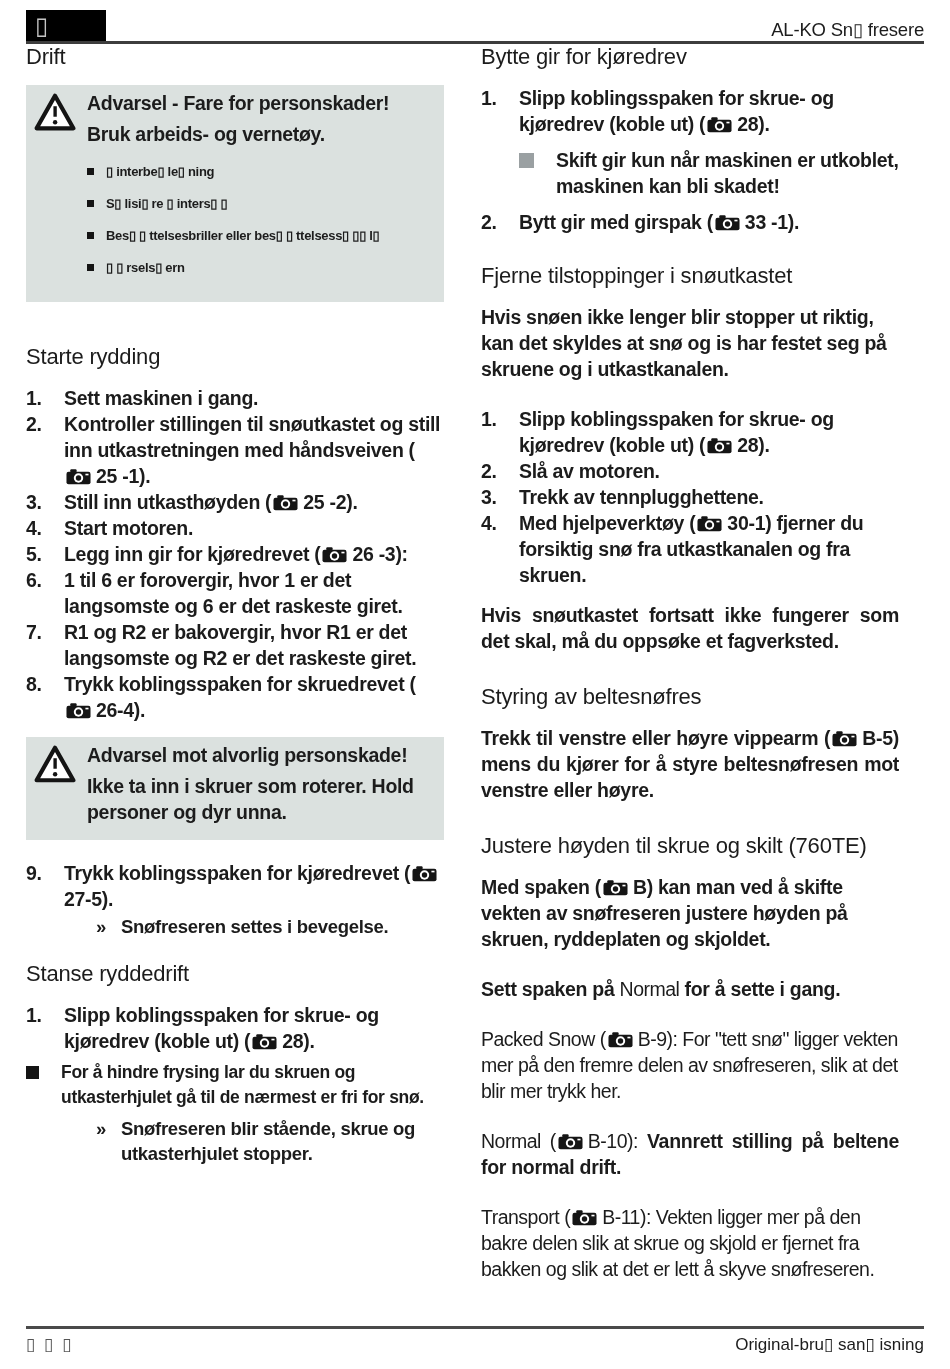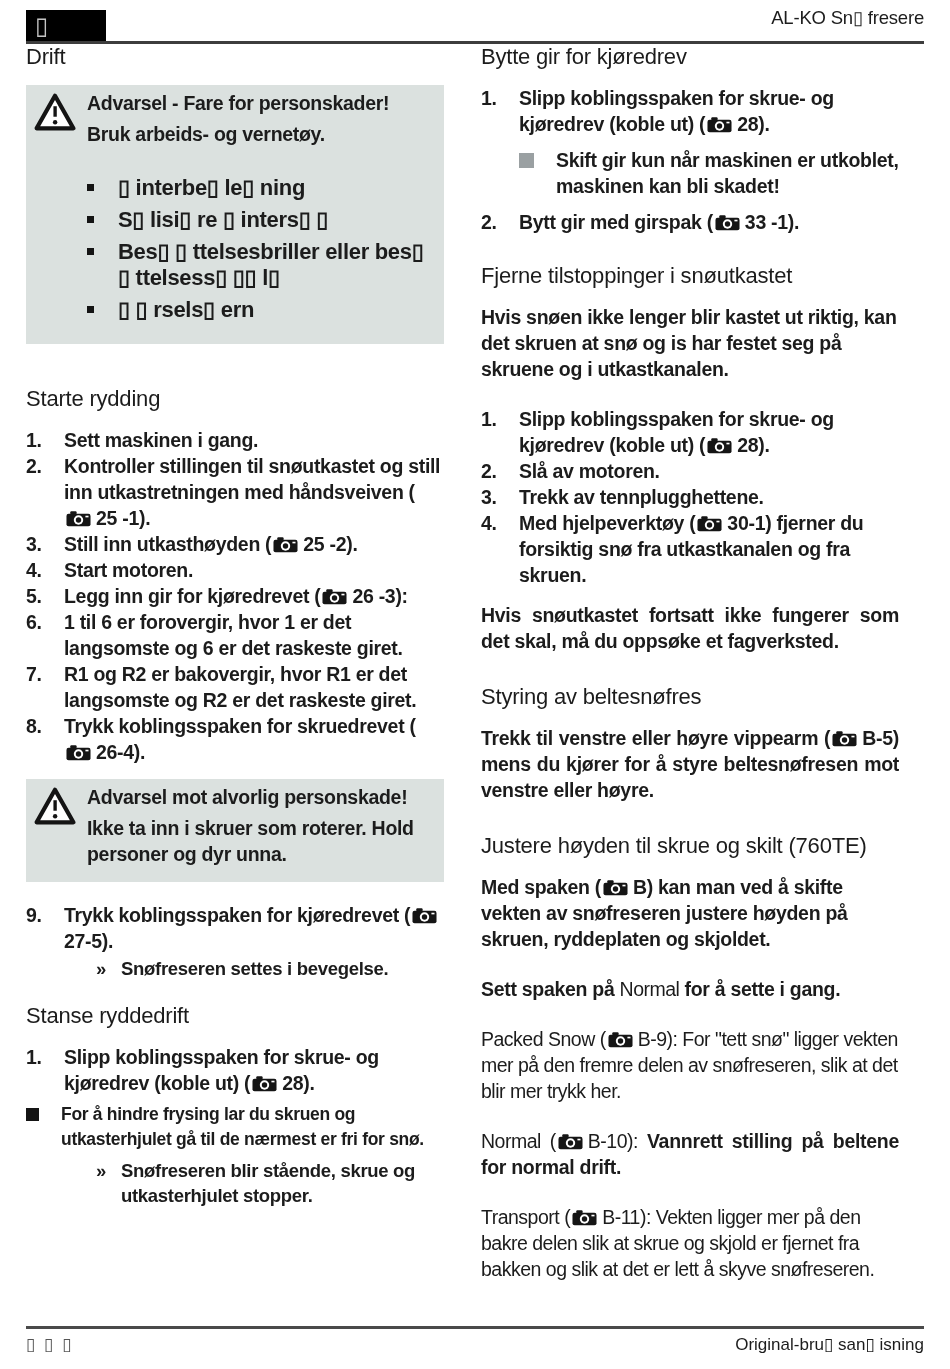--- a/index.html
+++ b/index.html
@@ -4,42 +4,42 @@
 <style>
   html,body{margin:0;padding:0;background:#ffffff;}
   .page{position:relative;width:950px;height:1369px;background:#fff;overflow:hidden;
         font-family:"Liberation Sans",sans-serif;color:#1c1c1c;}
   
   .hdr{position:absolute;left:26px;right:26px;top:10px;height:31px;
        border-bottom:3px solid #3d3d3d;display:flex;justify-content:space-between;align-items:flex-end;}
   .logo{width:80px;height:31px;background:#000;display:flex;align-items:center;
         padding-left:9px;box-sizing:border-box;}
   .logo .tofu-inv{color:#c4c4c4;font-size:24px;line-height:1;}
-  .hdr-title{font-size:18.5px;font-weight:400;padding-bottom:12px;letter-spacing:-0.2px;}
+  .hdr-title{font-size:18.5px;font-weight:400;padding-bottom:0;letter-spacing:-0.2px;}
   
   .cols{position:absolute;top:44px;left:26px;display:flex;gap:37px;}
   .col{width:418px;}
   .h{font-size:22px;font-weight:400;margin:0 0 15px;letter-spacing:-0.2px;}
   .h.mid{margin-top:42px;}
   .bodytext,.li,.note,.result,.wbody{font-size:19.5px;font-weight:700;line-height:26px;letter-spacing:-0.3px;}
   p{margin:0 0 24px;}
   .just{text-align:justify;}
   .lt{font-weight:400;letter-spacing:-0.5px;}
   
   .li{display:flex;}
   .li .num{flex:none;width:38px;}
   .li .txt{flex:1;}
   
   .result{display:flex;gap:15px;margin:2px 0 4px 70px;font-size:18.5px;line-height:25px;}
   
   .warnbox{background:#dbe1df;padding:5px 12px 15px 8px;display:flex;gap:9px;margin:0 0 0;}
   .wicon{flex:none;width:44px;padding-top:3px;}
   .wtitle{margin:0 0 5px;}
-  .wsub{margin:0 0 28px;}
-  .wbul{display:flex;align-items:flex-start;gap:24px;margin:6px 0;font-size:22px;}
+  .wsub{margin:0 0 12px;}
+  .wbul{display:flex;align-items:flex-start;gap:12px;margin:6px 0;font-size:13px;}
   .wbul .sq{flex:none;width:7px;height:7px;background:#141414;margin-top:9px;}
   
   .note{display:flex;gap:22px;margin:6px 0;}
   .note .nsq{flex:none;width:13px;height:13px;background:#141414;margin-top:6px;}
   .note.small{font-size:17.5px;line-height:25px;}
   .note.gray{margin-left:38px;}
   .note.gray .nsq{background:#9aa0a2;width:15px;height:15px;}
   
   .cam{display:inline-block;vertical-align:-2px;margin:0 5px 0 2px;}
   .mt8{margin-top:8px;}
@@ -209,21 +209,21 @@
         <span>Skift gir kun når maskinen er utkoblet, maskinen kan bli skadet!</span>
       </div>
       <div class="li">
         <span class="num">2.</span>
         <span class="txt"><span>Bytt gir med girspak (</span><svg class="cam" width="25" height="16">
               <use href="#cam"></use>
             </svg><span>33 -1).</span></span>
       </div>
 
       <h2 class="h" style="margin-top:28px">Fjerne tilstoppinger i snøutkastet</h2>
-      <p class="bodytext">Hvis snøen ikke lenger blir kastet ut riktig, kan det skruen at snø og is har festet seg på skruene og i utkastkanalen.</p>
+      <p class="bodytext">Hvis snøen ikke lenger blir stopper ut riktig, kan det skyldes at snø og is har festet seg på skruene og i utkastkanalen.</p>
 
       <div class="li">
         <span class="num">1.</span>
         <span class="txt"><span>Slipp koblingsspaken for skrue- og kjøredrev (koble ut)  (</span><svg class="cam" width="25" height="16">
               <use href="#cam"></use>
             </svg><span>28).</span></span>
       </div>
       <div class="li">
         <span class="num">2.</span>
         <span class="txt">Slå av motoren.</span>

